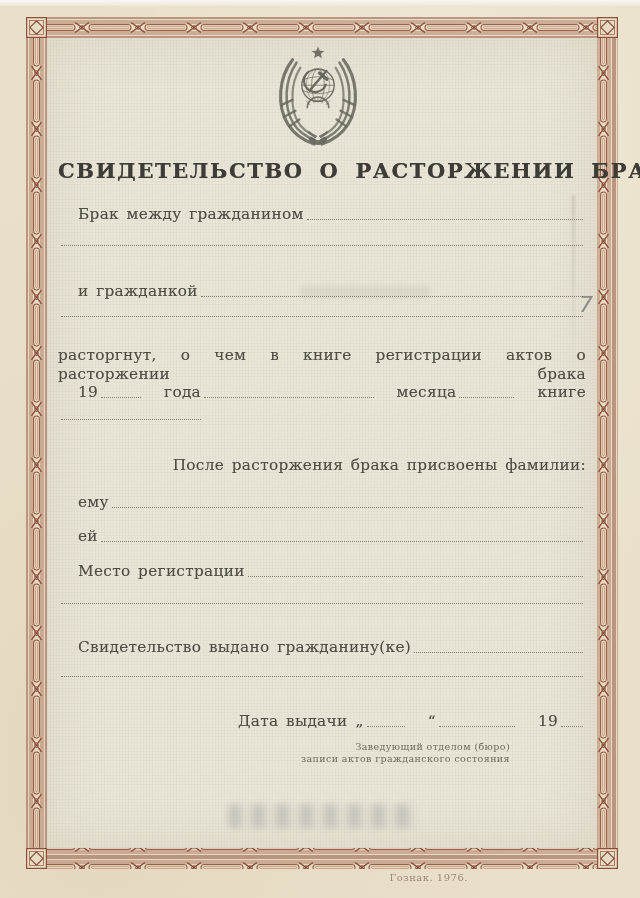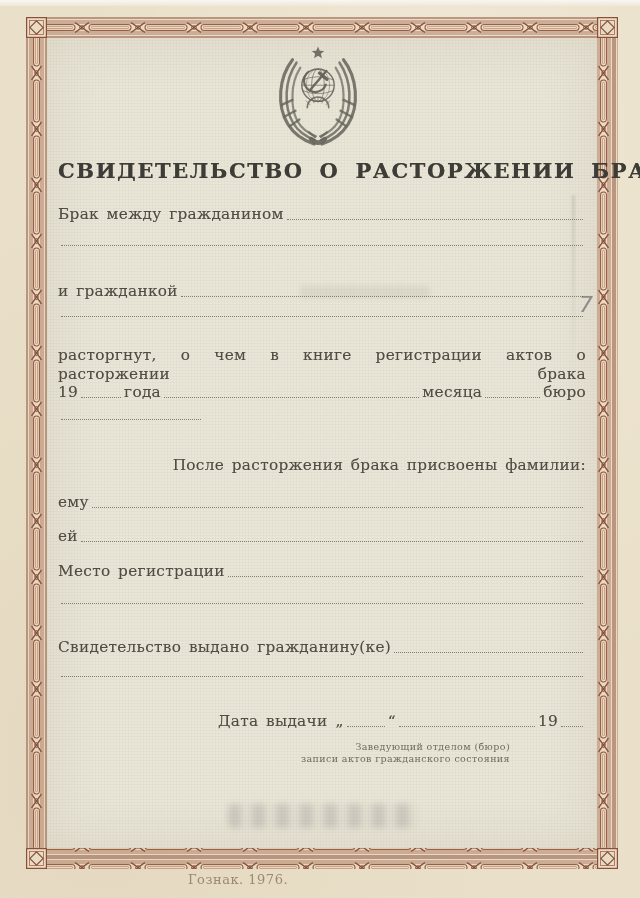--- a/index.html
+++ b/index.html
@@ -29,38 +29,38 @@
     position:absolute;left:58px;top:158px;width:528px;text-align:center;
     font-size:21px;font-weight:bold;color:#3e3c36;
     letter-spacing:1.6px;word-spacing:7px;white-space:nowrap;
     text-shadow:0 0 .6px rgba(62,60,54,.65);
   }
   .r{
     position:absolute;left:58px;right:54px;display:flex;align-items:flex-end;
     font-size:15.3px;line-height:19px;letter-spacing:.3px;word-spacing:2.5px;
     color:#504d43;text-shadow:0 0 .5px rgba(80,77,67,.4);
   }
-  .r .lbl{white-space:nowrap;}
+  .r .lbl{white-space:nowrap;margin-left:20px;}
   .d{flex:1 1 auto;border-bottom:1.3px dotted rgba(104,99,79,.78);
      margin:0 3px 4px 3px;min-width:8px;}
   .d.w40{flex:0 0 40px;}
   .d.w55{flex:0 0 55px;}
   .d.w140{flex:0 0 140px;}
   .d.w38{flex:0 0 38px;}
   .d.w22{flex:0 0 22px;}
   .spacer{flex:1 1 auto;}
   .just{display:block;text-align:justify;text-align-last:justify;}
   .center{display:block;text-align:right;}
   .smalltext{
     position:absolute;left:150px;top:741px;width:360px;text-align:right;
     font-size:9.5px;line-height:11.5px;color:#6f6b5c;letter-spacing:.4px;
   }
   .footer{
-    position:absolute;left:188px;top:872px;width:300px;text-align:left;
-    font-size:13px;color:#9b8a72;letter-spacing:.5px;
+    position:absolute;left:168px;top:872px;width:300px;text-align:right;
+    font-size:10px;color:#9b8a72;letter-spacing:.5px;
   }
   .smudge{
     position:absolute;left:228px;top:804px;width:190px;height:24px;border-radius:5px;
     background:repeating-linear-gradient(90deg,
       rgba(95,95,100,.30) 0 13px, rgba(95,95,100,.06) 13px 24px);
     filter:blur(3px);opacity:.65;
   }
   .smudge2{
     position:absolute;left:300px;top:286px;width:130px;height:12px;border-radius:4px;
     background:rgba(120,114,96,.10);filter:blur(2px);
@@ -200,21 +200,21 @@
 
   <div class="r just" style="top:346px">расторгнут, о чем в книге регистрации актов о расторжении брака</div>
 
   <div class="r" style="top:383px">
     <span class="lbl">19</span>
     <span class="d w40"></span>
     <span class="lbl">года</span>
     <span class="d"></span>
     <span class="lbl">месяца</span>
     <span class="d w55"></span>
-    <span class="lbl">бюро</span>
+    <span class="lbl">книге</span>
   </div>
 
   <div class="r" style="top:419px">
     <span class="d w140"></span>
     <span class="spacer"></span>
   </div>
 
   <div class="r center" style="top:456px">После расторжения брака присвоены фамилии:</div>
 
   <div class="r" style="top:493px">

